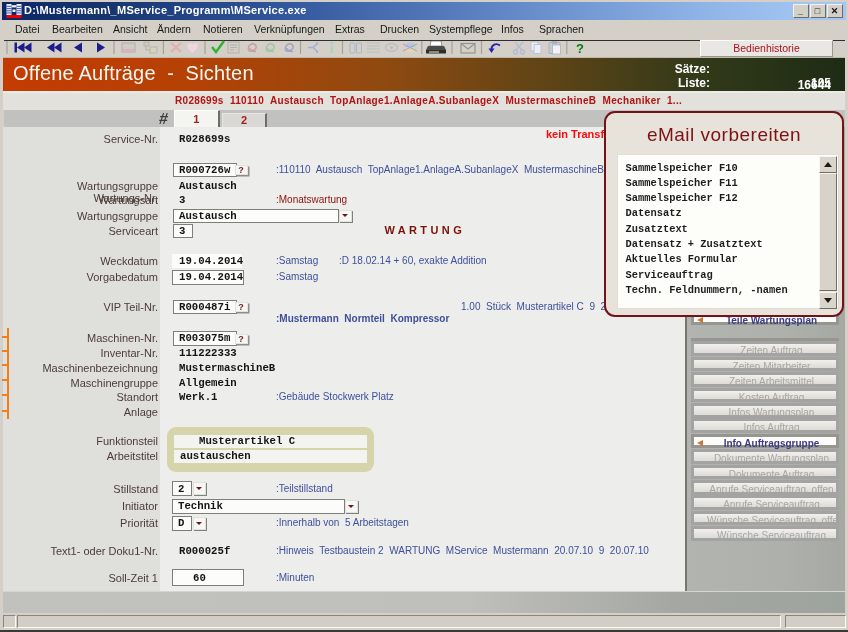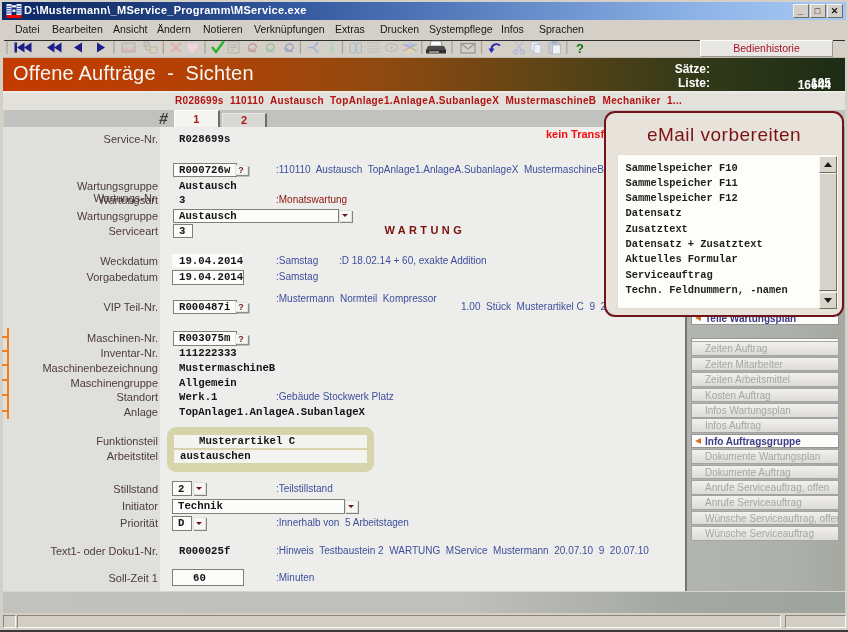--- a/index.html
+++ b/index.html
@@ -33,21 +33,21 @@
 .lbl{position:absolute;left:4px;width:151px;text-align:right;color:#4c3b38;font-size:11px;height:16px;line-height:16px;white-space:nowrap;}
 .val{position:absolute;font-family:"Liberation Mono",monospace;font-size:10.7px;font-weight:bold;color:#141414;height:16px;line-height:16px;white-space:nowrap;}
 .desc{position:absolute;left:273px;color:#3d4f9a;font-size:10px;height:16px;line-height:16px;white-space:nowrap;}
 .dred{color:#8b1208;}
 .inp{position:absolute;background:#fcfcfa;border:1px solid #7f7f77;}
 .inpflat{position:absolute;background:#fcfcfa;}
 .qbtn{position:absolute;width:13px;height:10px;background:#f6f6f4;border:1px solid #e2e2de;box-shadow:1.5px 1.5px 0 #8e8e88;color:#6e1a1a;font-size:9px;font-weight:bold;text-align:center;line-height:8.5px;}
 .dar{position:absolute;width:13px;background:#f7f7f5;border:1px solid #e0e0dc;box-shadow:1px 1px 0 #82827c;}
 .dar::after{content:"";position:absolute;left:50%;top:50%;margin:-1.6px 0 0 -3.5px;border-left:3.5px solid transparent;border-right:3.5px solid transparent;border-top:3.5px solid #6e1414;}
 
-.sbb{position:absolute;left:687.5px;width:148.5px;height:14.6px;font-size:10px;line-height:13.5px;border:1px solid #a3a3a3;background:linear-gradient(180deg,#f1f0ed,#dcdbd6);color:#a7a6a1;padding-left:13.5px;white-space:nowrap;}
+.sbb{position:absolute;left:687.5px;width:148.5px;height:14.6px;font-size:10px;line-height:13.5px;border:3px solid #a3a3a3;background:linear-gradient(180deg,#f1f0ed,#dcdbd6);color:#a7a6a1;padding-left:13.5px;white-space:nowrap;text-align:center;}
 .sbb.on{background:#fcfcfa;border-color:#96958f;color:#3c3c86;font-weight:bold;}
 .sbb.on i{position:absolute;left:3px;top:3.2px;width:0;height:0;border-right:6px solid #cd7433;border-top:3.5px solid transparent;border-bottom:3.5px solid transparent;}
 
 #pop{left:604px;top:111px;width:240px;height:205.5px;background:#e7e3da;border:2px solid #711318;border-radius:11px;z-index:30;}
 #pop .pt{position:absolute;left:0;width:100%;top:11px;text-align:center;font-size:19px;color:#7c1216;letter-spacing:.5px;}
 #plist{position:absolute;left:11px;top:40.5px;width:221.5px;height:155px;background:#fdfdfa;border:1px solid #e0ddd6;}
 .pli{position:absolute;left:7.5px;font-family:"Liberation Mono",monospace;font-size:10.4px;font-weight:bold;color:#1d1d1d;height:15px;line-height:15px;white-space:nowrap;}
 #psb{position:absolute;right:1px;top:1px;width:18px;height:152px;background:#eceae4;}
 .sbtn{position:absolute;left:0;width:18px;height:17px;background:#d9d5cb;border:1px solid;border-color:#f6f5f0 #716d63 #716d63 #f6f5f0;text-align:center;}
 .sbtn svg{display:block;margin:5px auto 0;}
@@ -245,21 +245,21 @@
 
     <div class="lbl" style="top:142px;">Vorgabedatum</div>
     <div class="inp" style="left:169px;top:142.5px;width:72px;height:15px;"></div>
     <div class="val" style="left:176px;top:142px;">19.04.2014</div>
     <div class="desc" style="top:142px;">:Samstag</div>
 
     <div class="lbl" style="top:172px;">VIP Teil-Nr.</div>
     <div class="inp" style="left:169.5px;top:172.5px;width:64px;height:14.5px;"></div>
     <div class="val" style="left:176px;top:172px;">R000487i</div>
     <div class="qbtn" style="left:231.5px;top:175px;">?</div>
-    <div class="desc" style="top:164px;">:Mustermann&nbsp; Normteil&nbsp; Kompressor</div>
+    <div class="desc" style="top:184px;font-weight:bold;">:Mustermann&nbsp; Normteil&nbsp; Kompressor</div>
     <div class="desc" style="left:458px;top:172px;">1.00&nbsp; Stück&nbsp; Musterartikel C&nbsp; 9&nbsp; 2...</div>
 
     <div class="abs" style="left:4px;top:200.7px;width:2.2px;height:91.5px;background:#f47d17;"></div>
     <div class="abs" style="left:-1px;top:208.8px;width:5px;height:2.2px;background:#f47d17;"></div>
     <div class="abs" style="left:-1px;top:222.5px;width:5px;height:2.2px;background:#f47d17;"></div>
     <div class="abs" style="left:-1px;top:237.2px;width:5px;height:2.2px;background:#f47d17;"></div>
     <div class="abs" style="left:-1px;top:251.9px;width:5px;height:2.2px;background:#f47d17;"></div>
     <div class="abs" style="left:-1px;top:267.3px;width:5px;height:2.2px;background:#f47d17;"></div>
     <div class="abs" style="left:-1px;top:282.8px;width:5px;height:2.2px;background:#f47d17;"></div>
 
@@ -275,21 +275,20 @@
     <div class="val" style="left:176px;top:232.5px;">MustermaschineB</div>
 
     <div class="lbl" style="top:247.5px;">Maschinengruppe</div>
     <div class="val" style="left:176px;top:247.5px;">Allgemein</div>
 
     <div class="lbl" style="top:262px;">Standort</div>
     <div class="val" style="left:176px;top:262px;">Werk.1</div>
     <div class="desc" style="top:262px;">:Gebäude Stockwerk Platz</div>
 
     <div class="lbl" style="top:277.3px;">Anlage</div>
-    <div class="val" style="left:176px;top:277.3px;">TopAnlage1.AnlageA.SubanlageX</div>
 
     <div id="khaki"></div>
     <div class="inpflat" style="left:171px;top:307.5px;width:193px;height:13.5px;background:#f3f3f0;"></div>
     <div class="inpflat" style="left:171px;top:322.5px;width:193px;height:13px;background:#f3f3f0;"></div>
     <div class="lbl" style="top:306.25px;">Funktionsteil</div>
     <div class="val" style="left:177px;top:306.25px;padding-left:19px;">Musterartikel C</div>
     <div class="lbl" style="top:321px;">Arbeitstitel</div>
     <div class="val" style="left:177px;top:321px;">austauschen</div>
 
     <div class="lbl" style="top:353.5px;">Stillstand</div>

